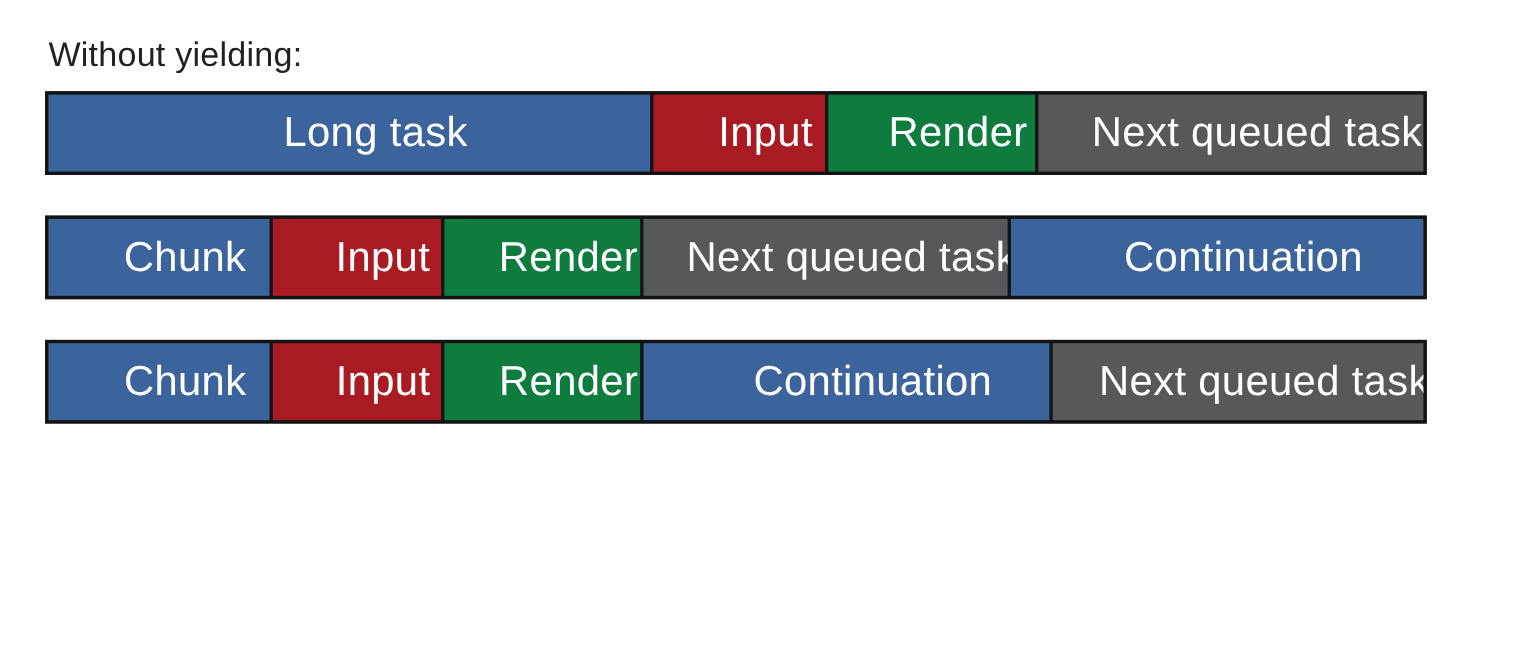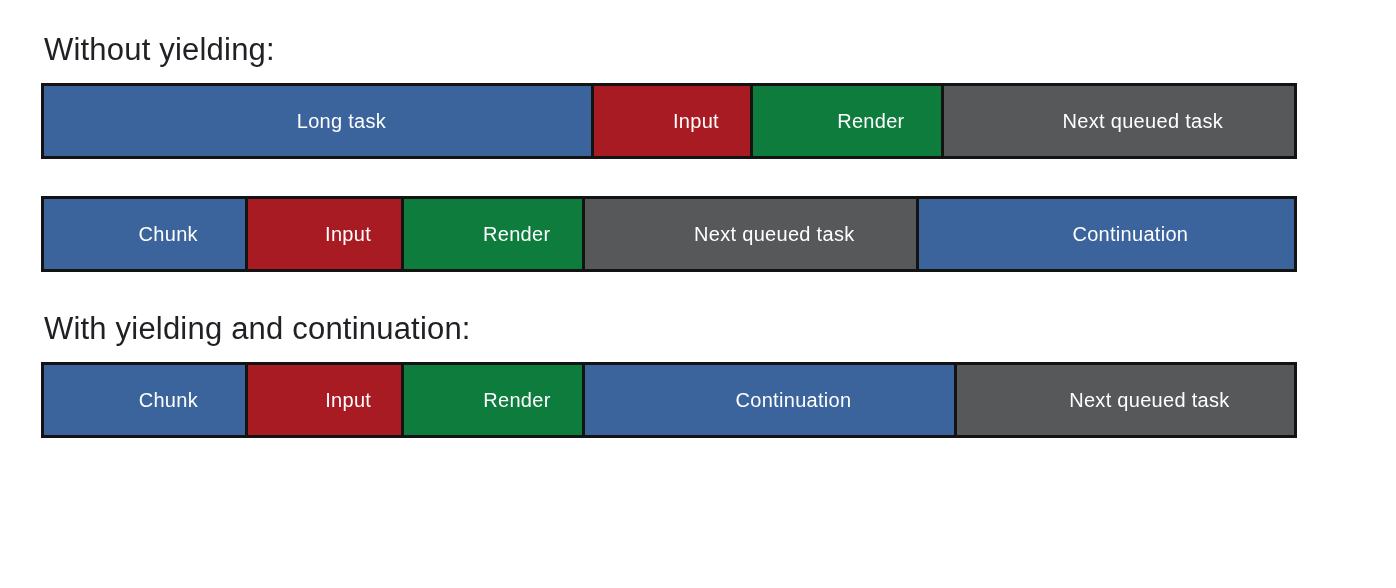--- a/index.html
+++ b/index.html
@@ -36,21 +36,21 @@
     height: 76px;
     background: #131313;
     border: 3px solid #131313;
     gap: 3px;
   }
   .segment {
     display: flex;
     align-items: center;
     justify-content: center;
     color: #ffffff;
-    font-size: 20px;
+    font-size: 38px;
     letter-spacing: 0.3px;
     white-space: nowrap;
     overflow: hidden;
     min-width: 0;
     padding-left: 48px;
   }
 </style>
 </head>
 <body>
 
@@ -67,21 +67,20 @@
     <div class="section">
       <div class="timeline-bar">
         <div class="segment" style="flex-grow: 199; flex-basis: 0px; background: rgb(59, 99, 156);">Chunk</div>
         <div class="segment" style="flex-grow: 137; flex-basis: 0px; background: rgb(169, 27, 35);">Input</div>
         <div class="segment" style="flex-grow: 170; flex-basis: 0px; background: rgb(13, 124, 61);">Render</div>
         <div class="segment" style="flex-grow: 369; flex-basis: 0px; background: rgb(87, 88, 90);">Next queued task</div>
         <div class="segment" style="flex-grow: 427; flex-basis: 0px; background: rgb(59, 99, 156);">Continuation</div>
       </div>
     </div>
     <div class="section">
-      <div class="section-heading">With yielding and continuation:</div>
       <div class="timeline-bar">
         <div class="segment" style="flex-grow: 199; flex-basis: 0px; background: rgb(59, 99, 156);">Chunk</div>
         <div class="segment" style="flex-grow: 137; flex-basis: 0px; background: rgb(169, 27, 35);">Input</div>
         <div class="segment" style="flex-grow: 170; flex-basis: 0px; background: rgb(13, 124, 61);">Render</div>
         <div class="segment" style="flex-grow: 418; flex-basis: 0px; background: rgb(59, 99, 156);">Continuation</div>
         <div class="segment" style="flex-grow: 377; flex-basis: 0px; background: rgb(87, 88, 90);">Next queued task</div>
       </div>
     </div>
   </div>
 

